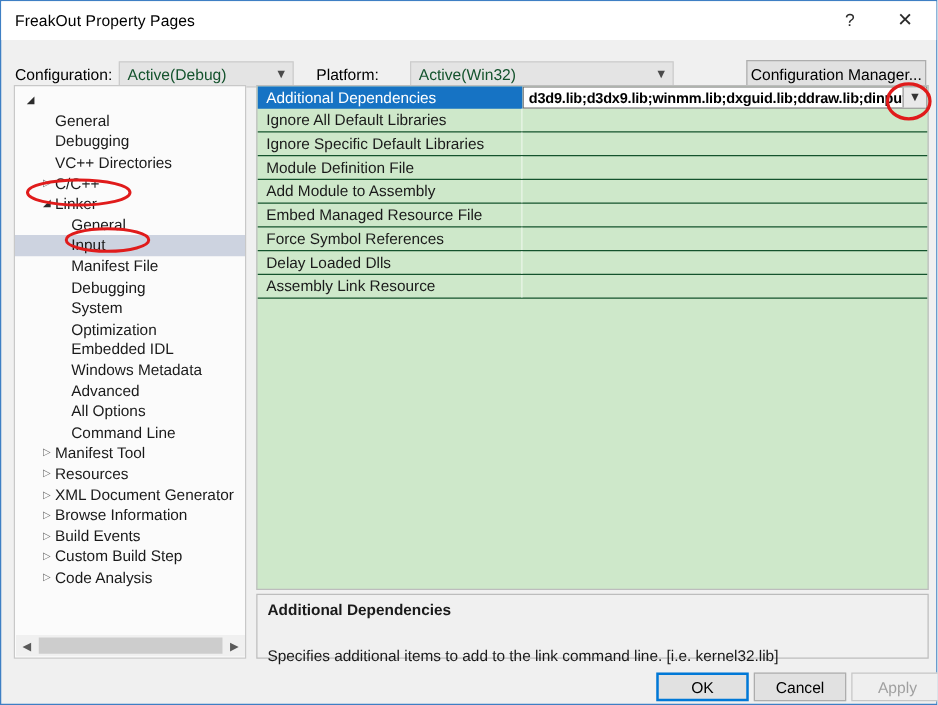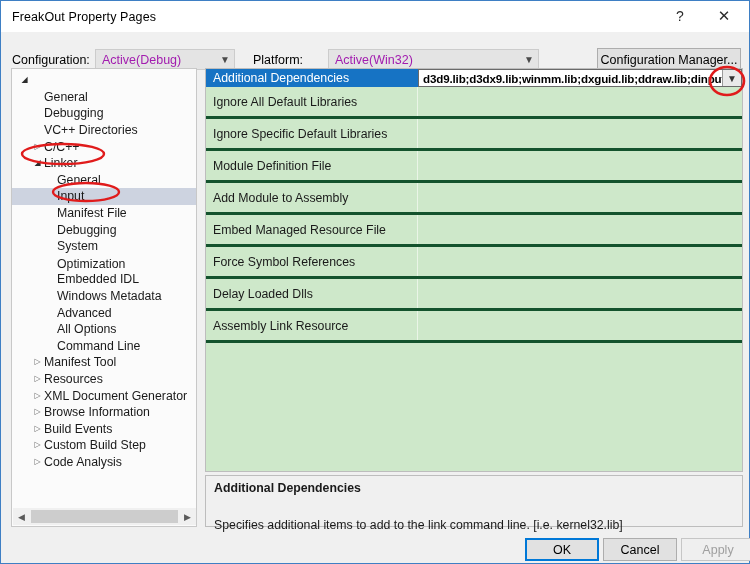--- a/index.html
+++ b/index.html
@@ -53,21 +53,21 @@
   #cfg-label     { left: 11px; }
   #plat-label    { left: 252px; }
 
   .combo {
     position: absolute; top: 4px; height: 21px;
     background: #e4e4e4;
     border: 1px solid #cccccc;
     display: flex; align-items: center;
   }
   .combo .ctext {
-    font-size: 12.5px; color: #a21caf;
+    font-size: 12.5px; color: #14532d;
     padding-left: 6px; white-space: nowrap;
     overflow: hidden; flex: 1;
   }
   .combo .carrow {
     width: 18px; text-align: center;
     font-size: 10px; color: #4a4a4a;
     line-height: 19px;
   }
   #cfg-combo  { left: 94px;  width: 140px; }
   #plat-combo { left: 327px; width: 211px; }
@@ -124,23 +124,23 @@
   
   #gridpanel {
     position: absolute; left: 204px; top: 67px;
     width: 538px; height: 404px;
     background: #cee8ca;
     border: 1px solid #bdbdbd;
     overflow: hidden;
   }
   .prow {
     position: relative;
-    height: 32px;
+    height: 19px;
     display: flex; align-items: stretch;
-    border-bottom: 3px solid #14532d;
+    border-bottom: 1px solid #14532d;
   }
   .pname {
     width: 212px; flex: 0 0 212px;
     display: flex; align-items: center;
     padding-left: 7px;
     font-size: 12.3px; color: #1a1a1a;
     white-space: nowrap; overflow: hidden;
     border-right: 1px solid #eaf5e7;
   }
   .pval {

